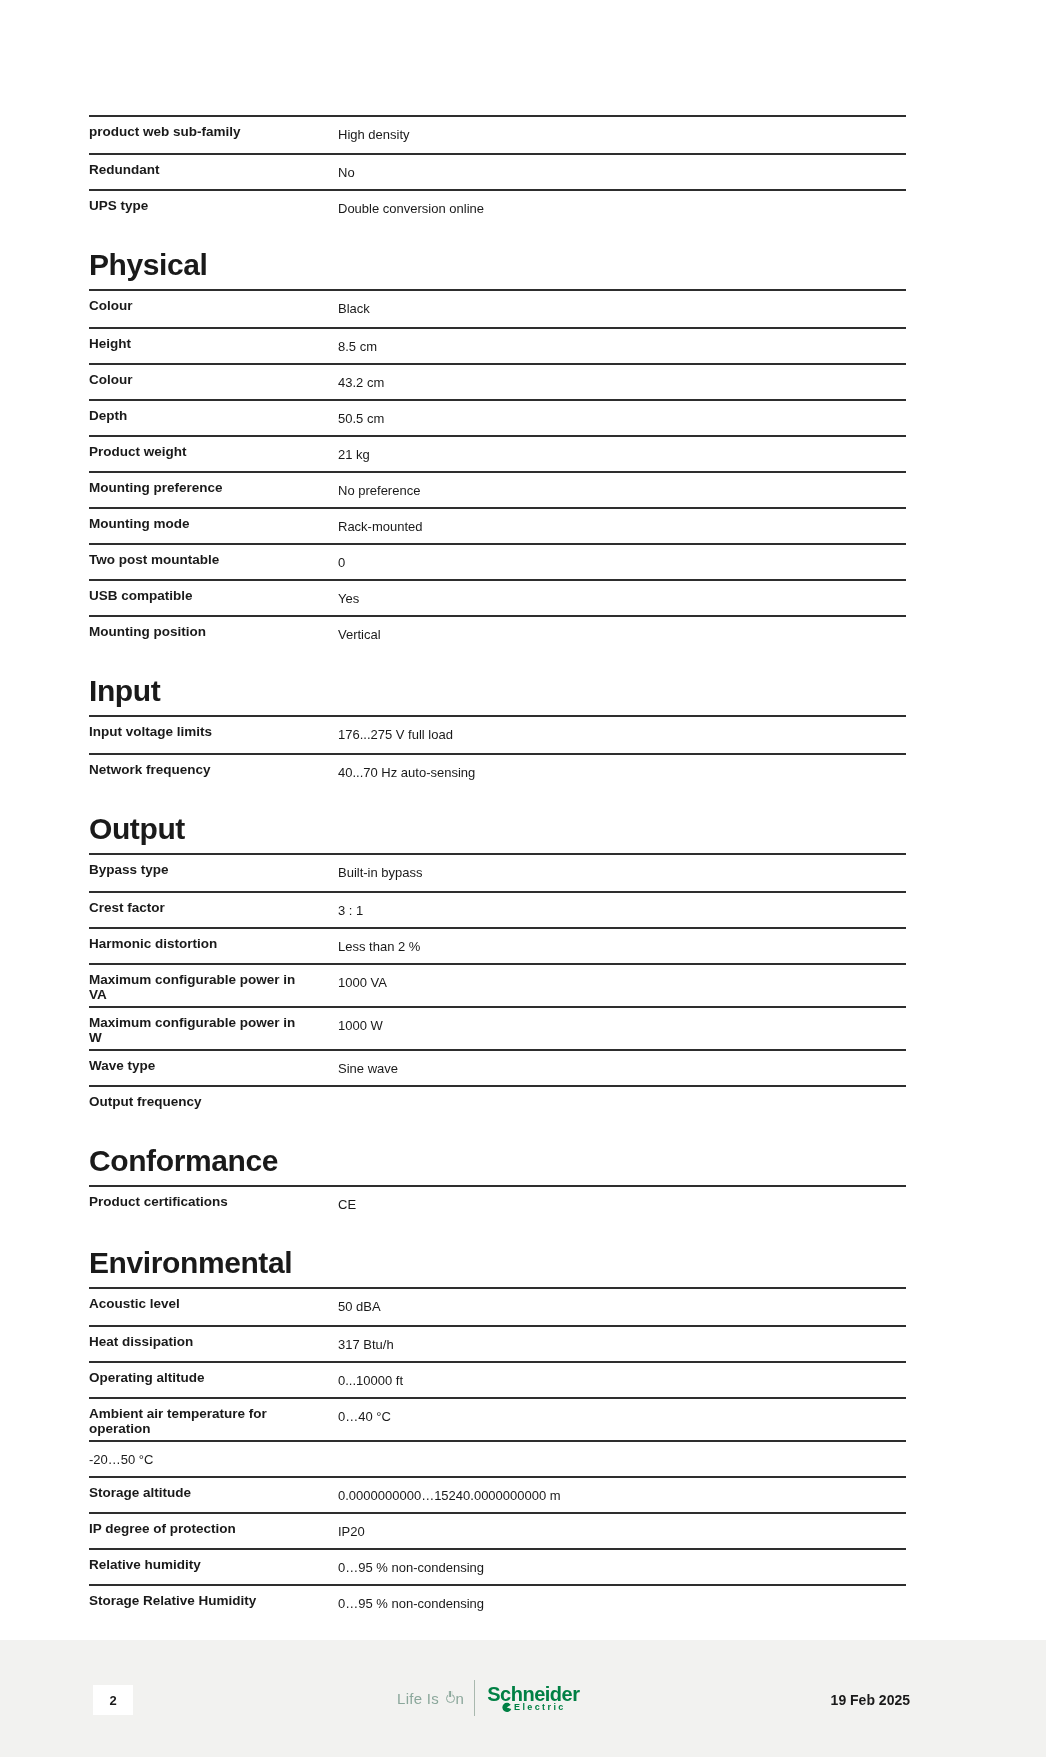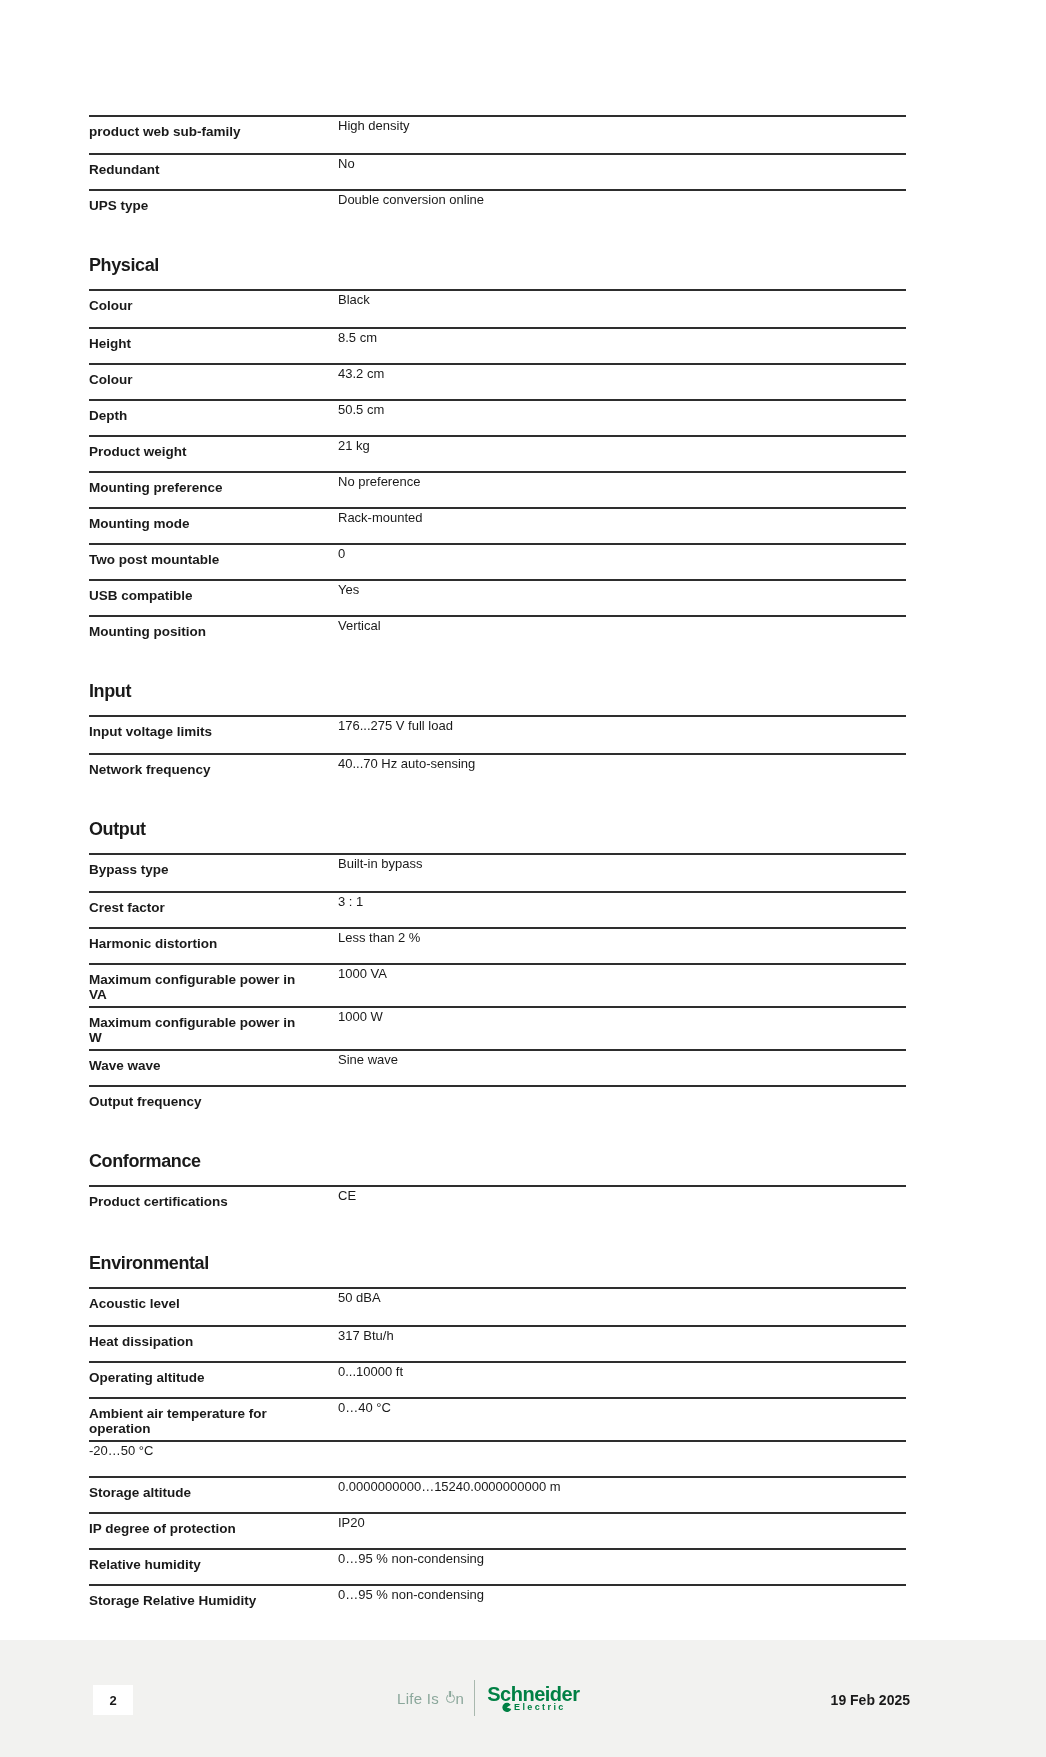--- a/index.html
+++ b/index.html
@@ -25,21 +25,21 @@
     position: absolute;
     left: 89px; top: 115px;
     width: 817px;
   }
 
   .spec-section { margin-top: 26px; }
   .spec-section.first { margin-top: 0; }
 
   .section-title {
     margin: 0;
-    font-size: 18px;
+    font-size: 30px;
     font-weight: bold;
     line-height: 28px;
     letter-spacing: -0.4px;
     padding-bottom: 10px;
     border-bottom: 2px solid var(--line);
   }
 
   .rows.topline { border-top: 2px solid var(--line); }
 
   .row {
@@ -51,21 +51,21 @@
 
   .row .label {
     font-weight: bold;
     font-size: 13.5px;
     line-height: 14.5px;
     padding: 8px 28px 4px 0;
   }
   .row .value {
     font-size: 13px;
     line-height: 14.5px;
-    padding: 2px 0 4px 0;
+    padding: 11px 0 4px 0;
   }
 
   
   .footer {
     position: absolute;
     left: 0; bottom: 0;
     width: 1046px; height: 117px;
     background: var(--footer-bg);
   }
   .page-number-box {
@@ -252,21 +252,21 @@
     <div class="label">Maximum configurable power in VA</div>
     <div class="value">1000 VA</div>
   </div>
 
   <div class="row">
     <div class="label">Maximum configurable power in W</div>
     <div class="value">1000 W</div>
   </div>
 
   <div class="row">
-    <div class="label">Wave wave</div>
+    <div class="label">Wave type</div>
     <div class="value">Sine wave</div>
   </div>
 
   <div class="row">
     <div class="label">Output frequency</div>
   </div>
 </div>
   </section>
 
   <section class="spec-section">

